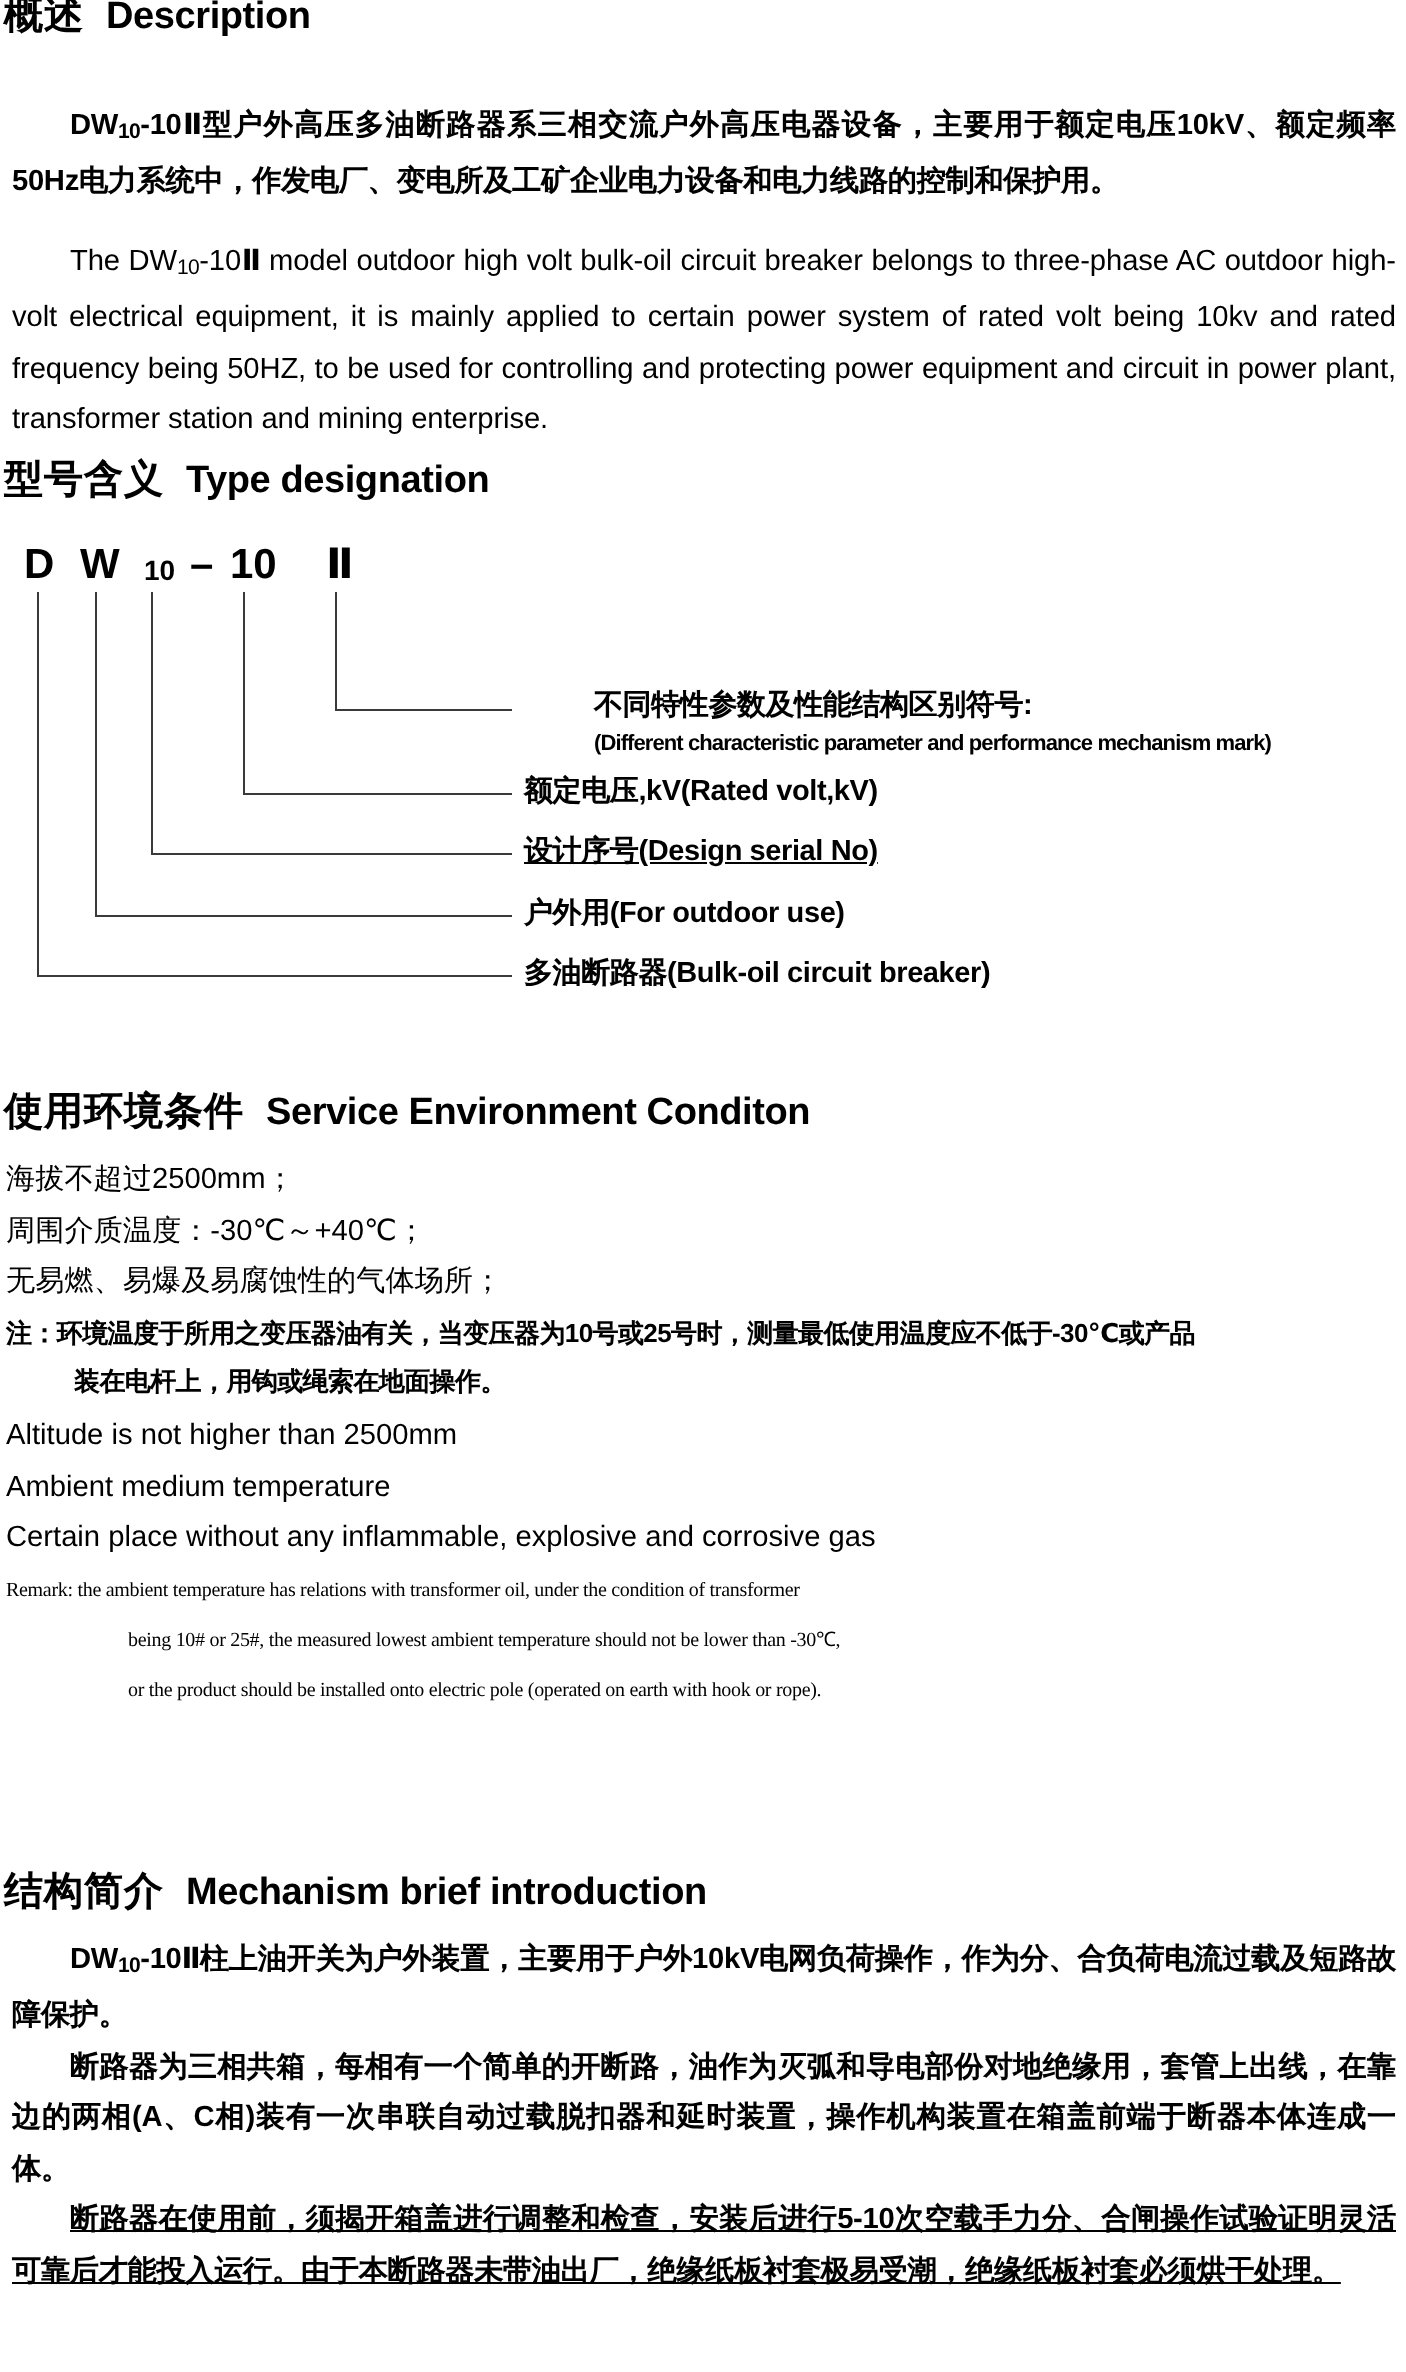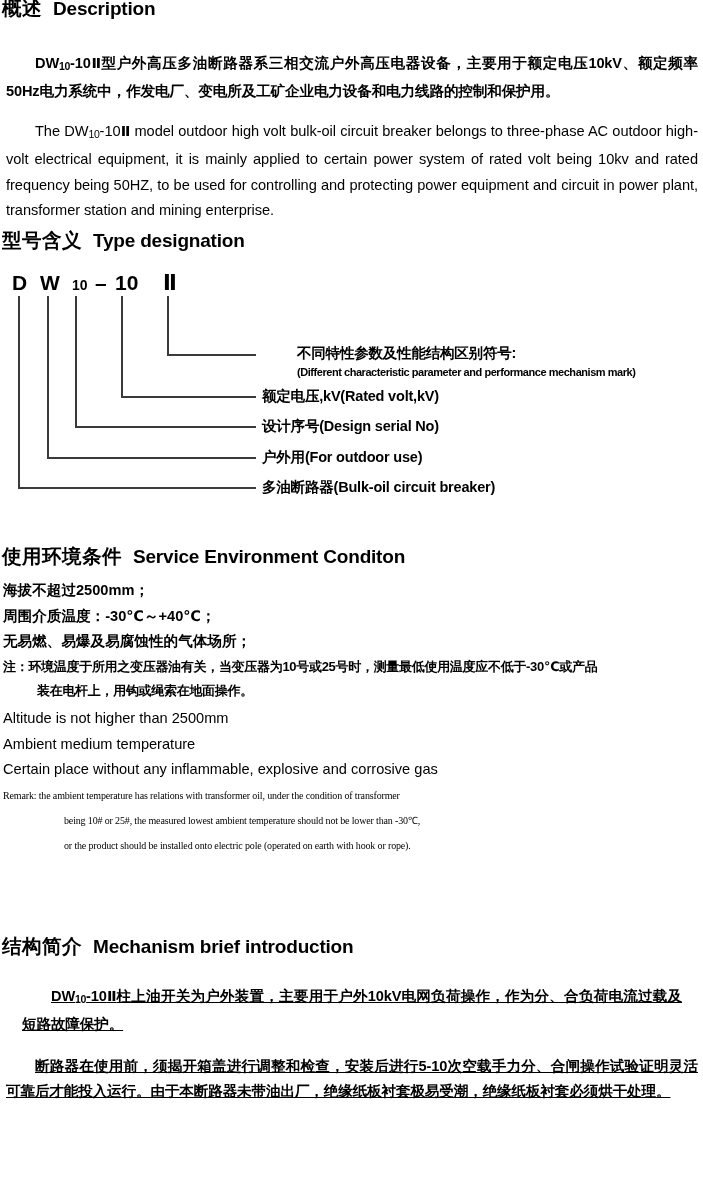--- a/index.html
+++ b/index.html
@@ -59,21 +59,21 @@
     font-weight: normal;
     letter-spacing: -0.05px;
   }
   .indent2 { text-indent: 29px; }
 
   .line {
     font-size: 14.6px;
     line-height: 25.5px;
     white-space: nowrap;
   }
-  .line.cn { font-weight: bold; }
+  .line.cn { font-weight: normal; }
   .line.en { font-weight: normal; }
 
   sub.sm {
     font-size: 0.72em;
     vertical-align: -0.18em;
     letter-spacing: -0.3px;
   }
 
   .rn { letter-spacing: -0.5px; font-weight: bold; }
 
@@ -201,21 +201,21 @@
 
     <div class="lbl" style="left:262px; top:72px;margin-left:35px;">
       <span>不同特性参数及性能结构区别符号:</span>
       <span class="en-sub">(Different characteristic parameter and performance mechanism mark)</span>
     </div>
 
     <div class="lbl" style="left:262px; top:115px;">
       <span>额定电压,kV(Rated volt,kV)</span>
     </div>
 
-    <div class="lbl" style="left:262px; top:145px;">
+    <div class="lbl" style="left:262px; top:145px;text-decoration:underline;">
       <span>设计序号(Design serial No)</span>
     </div>
 
     <div class="lbl" style="left:262px; top:176px;">
       <span>户外用(For outdoor use)</span>
     </div>
 
     <div class="lbl" style="left:262px; top:206px;">
       <span>多油断路器(Bulk-oil circuit breaker)</span>
     </div>
@@ -244,19 +244,20 @@
       <span class="cont">being 10# or 25#, the measured lowest ambient temperature should not be lower than -30℃,</span>
       <span class="cont">or the product should be installed onto electric pole (operated on earth with hook or rope).</span>
     </div>
   </div>
 
   <div class="section-heading" id="mech-heading">
     <span class="cn">结构简介</span><span class="en">Mechanism brief introduction</span>
   </div>
 
   <div id="mech-body">
-    <p class="para cn indent2" style="margin:16px;text-decoration:underline;">
+    <p class="para cn indent2" style="margin:0;">
       <span>DW</span><sub class="sm">10</sub><span>-10</span><span class="rn">Ⅱ</span><span>柱上油开关为户外装置，主要用于户外10kV电网负荷操作，作为分、合负荷电流过载及短路故障保护。</span>
     </p>
+    <p class="para cn indent2" style="margin:0;">断路器为三相共箱，每相有一个简单的开断路，油作为灭弧和导电部份对地绝缘用，套管上出线，在靠边的两相(A、C相)装有一次串联自动过载脱扣器和延时装置，操作机构装置在箱盖前端于断器本体连成一体。</p>
     <p class="para cn indent2" style="margin:0;text-decoration:underline;">断路器在使用前，须揭开箱盖进行调整和检查，安装后进行5-10次空载手力分、合闸操作试验证明灵活可靠后才能投入运行。由于本断路器未带油出厂，绝缘纸板衬套极易受潮，绝缘纸板衬套必须烘干处理。</p>
   </div>
 
 </div>
 
 </body></html>

